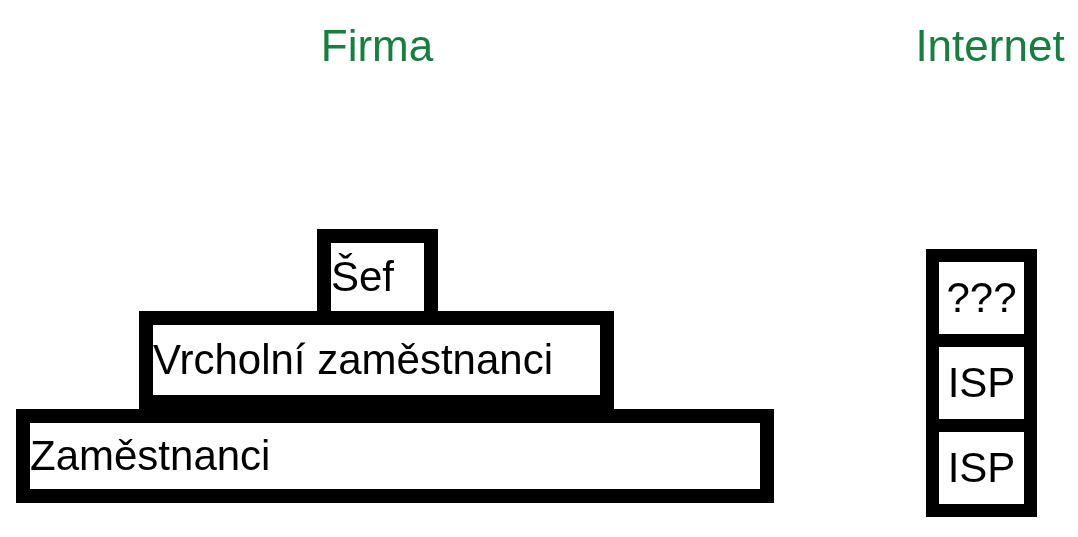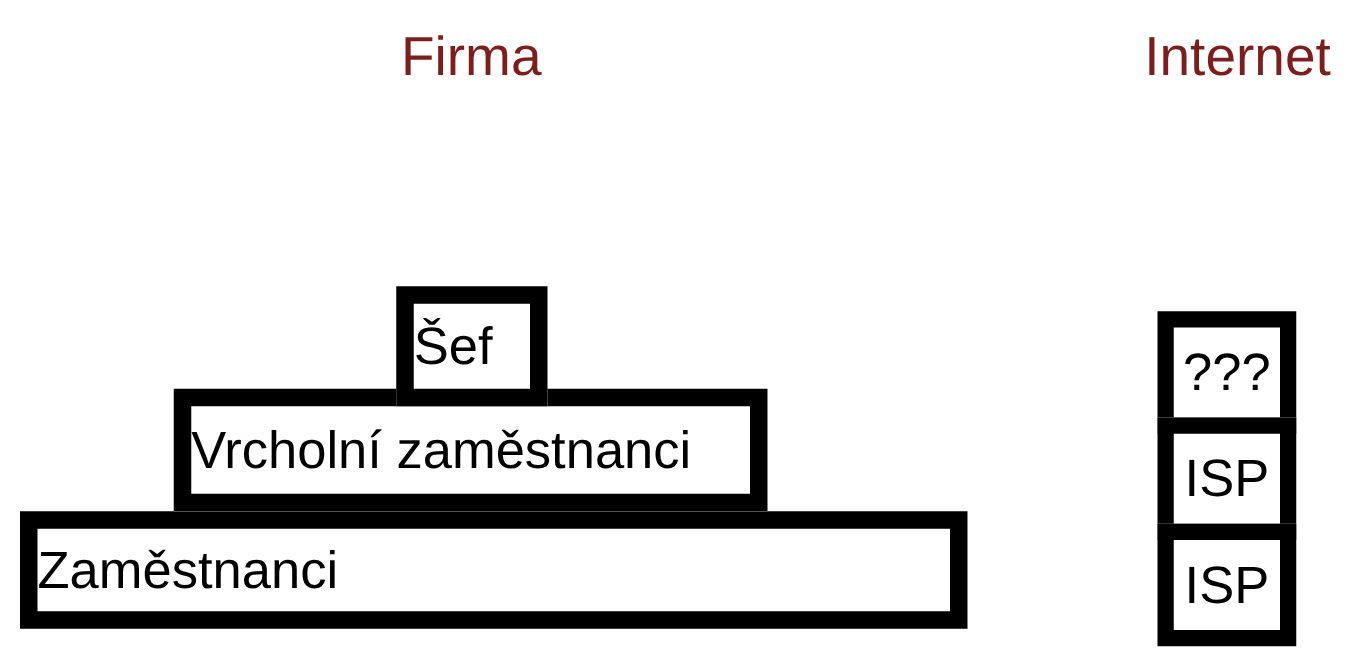--- a/index.html
+++ b/index.html
@@ -16,21 +16,21 @@
     color: #000000;
     overflow: hidden;
   }
   .title {
     position: absolute;
     top: 22px;
     transform: translateX(-50%);
     font-size: 44px;
     line-height: 1.1;
     white-space: nowrap;
-    color: #7f1d1d;
+    color: #15803d;
   }
   #title-firma { left: 377px; }
   #title-internet { left: 990px; }
 
   .pyr-box {
     position: absolute;
     box-sizing: border-box;
     background: #ffffff;
     border: 14px solid #000000;
     display: flex;

